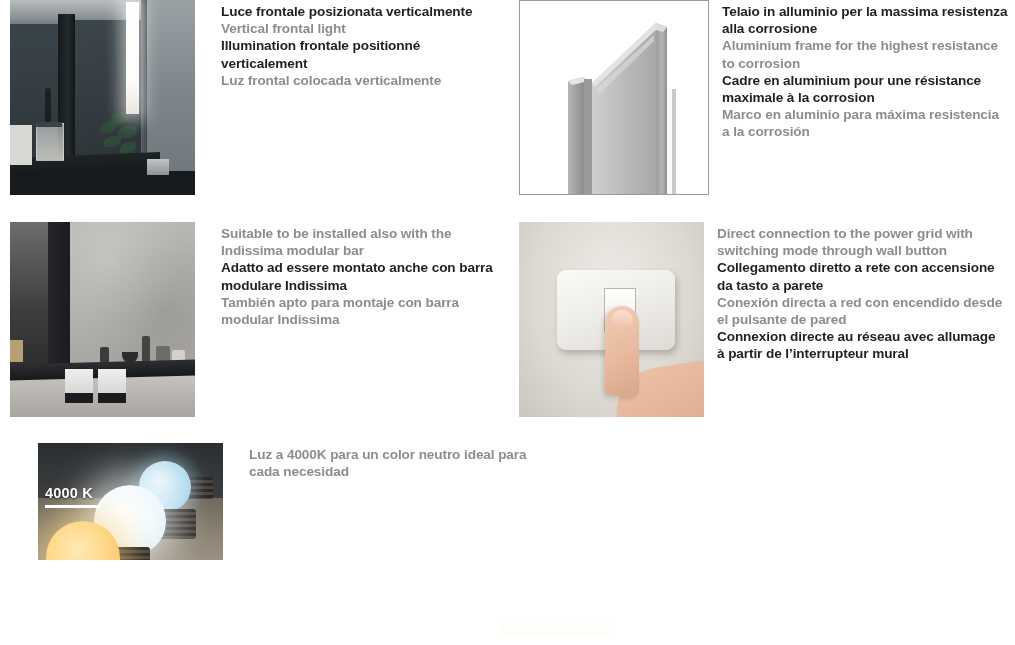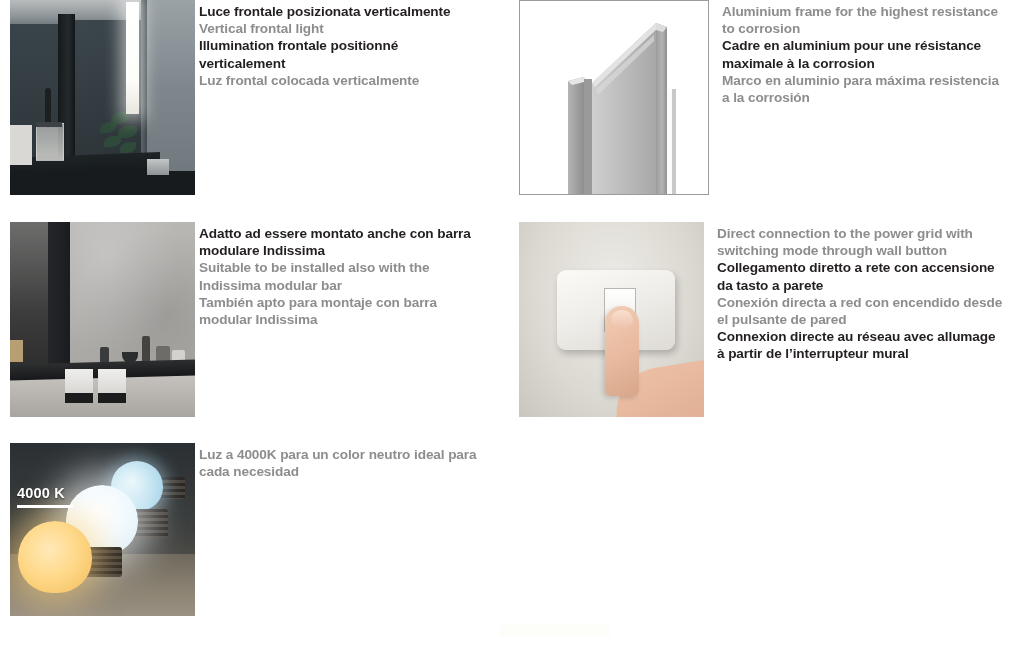--- a/index.html
+++ b/index.html
@@ -35,32 +35,32 @@
 
   
   .media {
     width: 185px;
     height: 195px;
     flex: 0 0 185px;
     position: relative;
     overflow: hidden;
     background: #cfcfcf;
   }
-  .media.tall { height: 173px; }
+  .media.tall { height: 117px; margin-left: 28px; }
   .media.diagram {
     background: #ffffff;
     border: 1px solid #9b9b9b;
     width: 188px;
     height: 193px;
     flex-basis: 188px;
   }
 
   
   .copy {
-    margin-left: 4px;
+    margin-left: 26px;
     width: 282px;
     padding-top: 3px;
   }
   .blk-2 .copy, .blk-4 .copy { margin-left: 13px; width: 288px; }
 
   .line {
     font-size: 13.6px;
     line-height: 17.2px;
     letter-spacing: -0.1px;
     margin: 0;
@@ -364,20 +364,21 @@
           <polygon points="136,22 147,26 143,31 136,29" fill="#dcdcdc"></polygon>
 
           <rect x="147" y="88" width="5" height="105" fill="#fbfbfb"></rect>
           <rect x="152" y="88" width="4" height="105" fill="#c9c9c9"></rect>
 
           <polygon points="76,88 134,34 134,40 78,94" fill="#d8d8d8" opacity="0.7"></polygon>
         </svg>
       </div>
     </div>
     <div class="copy">
+      <p class="line primary">Telaio in alluminio per la massima resistenza alla corrosione</p>
       <p class="line secondary">Aluminium frame for the highest resistance to corrosion</p>
       <p class="line primary">Cadre en aluminium pour une résistance maximale à la corrosion</p>
       <p class="line secondary">Marco en aluminio para máxima resistencia a la corrosión</p>
     </div>
   </div>
 
   <div class="feature-block blk-3">
     <div class="media bath-grey">
       <div class="wall"></div>
       <div class="mirror-dark"></div>
@@ -387,22 +388,22 @@
       <div class="acc acc-bowl"></div>
       <div class="acc acc-bot"></div>
       <div class="acc acc-jar"></div>
       <div class="acc acc-jar2"></div>
       <div class="floor"></div>
       <div class="shelf"></div>
       <div class="bar-box bar-1"></div>
       <div class="bar-box bar-2"></div>
     </div>
     <div class="copy">
+      <p class="line secondary">Suitable to be installed also with the Indissima modular bar</p>
       <p class="line primary">Adatto ad essere montato anche con barra modulare Indissima</p>
-      <p class="line secondary">Suitable to be installed also with the Indissima modular bar</p>
       <p class="line secondary">También apto para montaje con barra modular Indissima</p>
     </div>
   </div>
 
   <div class="feature-block blk-4">
     <div class="media switch-img">
       <div class="plate"></div>
       <div class="rocker"></div>
       <div class="hand"></div>
       <div class="finger"></div>

